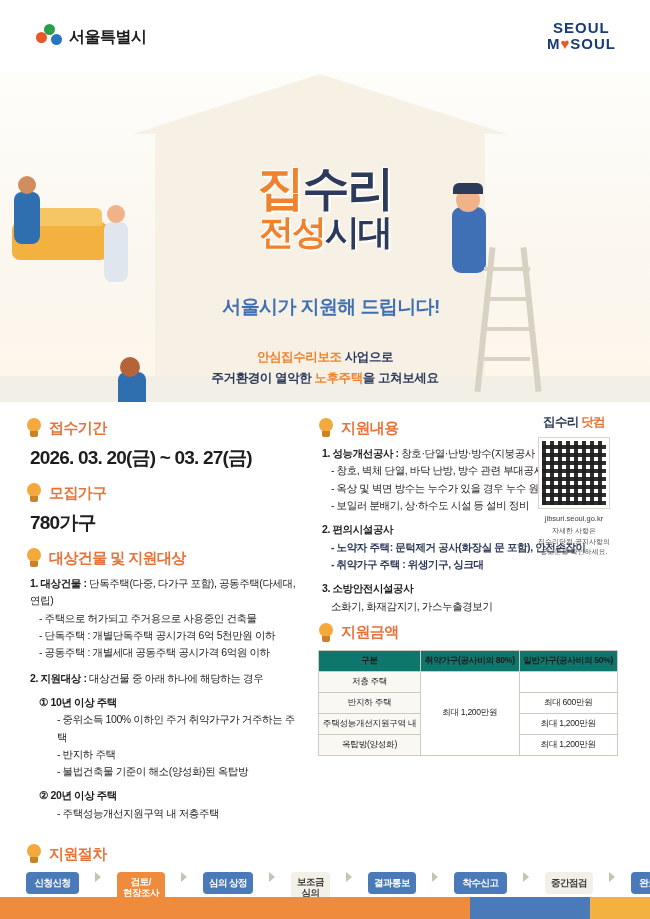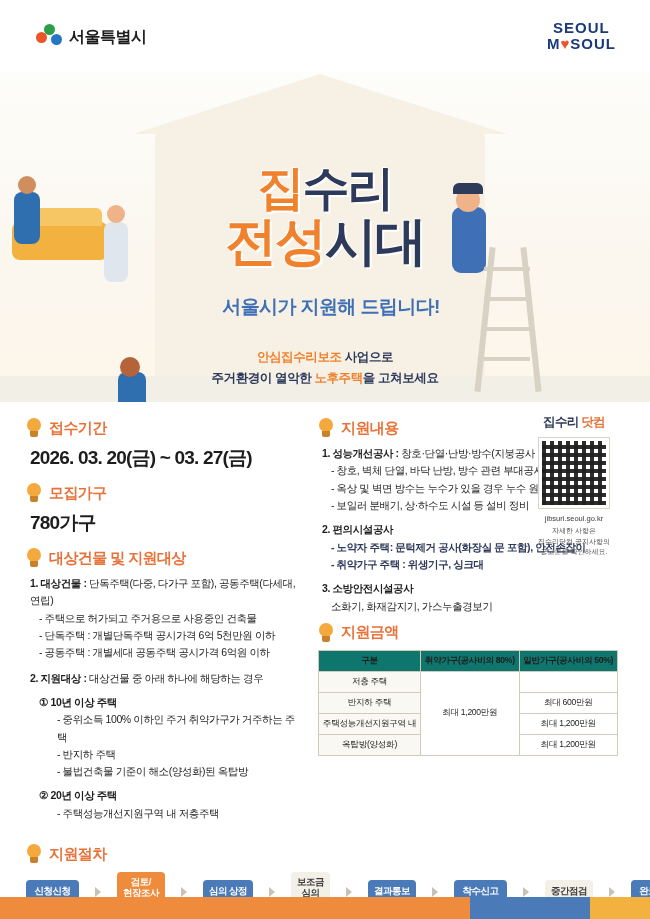--- a/index.html
+++ b/index.html
@@ -34,21 +34,21 @@
     position:absolute; left:155px; top:60px; width:330px; height:262px;
     background:#f6f1e4; border-radius:6px;
   }
   .hero-house:before {
     content:""; position:absolute; left:-22px; top:-58px; width:0; height:0;
     border-left:187px solid transparent; border-right:187px solid transparent;
     border-bottom:60px solid #f6f1e4;
   }
   .hero-title { position:absolute; left:0; right:0; top:92px; text-align:center; z-index:6; }
   .ht-line1 { font-size:47px; font-weight:bold; letter-spacing:-2px; line-height:1; }
-  .ht-line2 { font-size:52px; font-weight:bold; letter-spacing:-2px; line-height:1.05; margin-top:3px;}
+  .ht-line2 { font-size:35px; font-weight:bold; letter-spacing:-2px; line-height:1.05; margin-top:3px;}
   .c-orange { color:#f0822e; text-shadow:2px 2px 0 #fff, -1px -1px 0 #fff; }
   .c-navy { color:#2e3a59; text-shadow:2px 2px 0 #fff, -1px -1px 0 #fff; }
   .hero-sub { position:absolute; left:12px; right:0; top:222px; text-align:center; z-index:6;
       font-size:19px; font-weight:bold; color:#3f6fb5; letter-spacing:-0.6px; }
   .hero-note { position:absolute; left:0; right:0; top:275px; text-align:center; z-index:6;
       font-size:12.5px; font-weight:bold; color:#2e3a59; line-height:1.7; letter-spacing:-0.4px; }
   .hero-note .hl { color:#f0822e; }
 
   
   .dec { position:absolute; z-index:4; }
@@ -108,21 +108,21 @@
   .qr-desc { font-size:7px; color:#4a4a4a; line-height:1.5; margin-top:3px; }
 
   
   .tbl { width:100%; border-collapse:collapse; margin:4px 0 0 0; font-size:8.6px; }
   .tbl th, .tbl td { border:1px solid #cfcabb; padding:4px 2px; text-align:center; color:#1d1d1d; letter-spacing:-0.3px;}
   .tbl thead th { background:#0f766e; font-weight:bold; }
   .tbl td.lbl { background:#faf8f2; }
 
   
   .proc { margin-top:14px; padding:0 26px 0 26px; }
-  .proc-row { display:flex; align-items:flex-end; gap:16px; margin-top:8px; flex-wrap:nowrap; }
+  .proc-row { display:flex; gap:16px; margin-top:8px; flex-wrap:nowrap; }
   .step { position:relative; flex:0 0 auto; text-align:center; }
   .step-box { border-radius:4px; padding:5px 6px 4px; font-size:9.5px; font-weight:bold; letter-spacing:-0.5px; color:#fff; white-space:nowrap;}
   .s-blue { background:#4a7ab8; }
   .s-orange { background:#ef8b3c; }
   .s-light { background:#f3f0e7; color:#3b3b3b; }
   .step-sub { font-size:7px; color:#444; margin-top:3px; white-space:nowrap; }
   .arrow { width:0;height:0;border-top:5px solid transparent;border-bottom:5px solid transparent;border-left:6px solid #c7c2b4; margin-bottom:18px; flex:0 0 auto;}
 
   
   .bottom-bar { position:absolute; left:0; right:0; bottom:0; height:22px; display:flex; }

